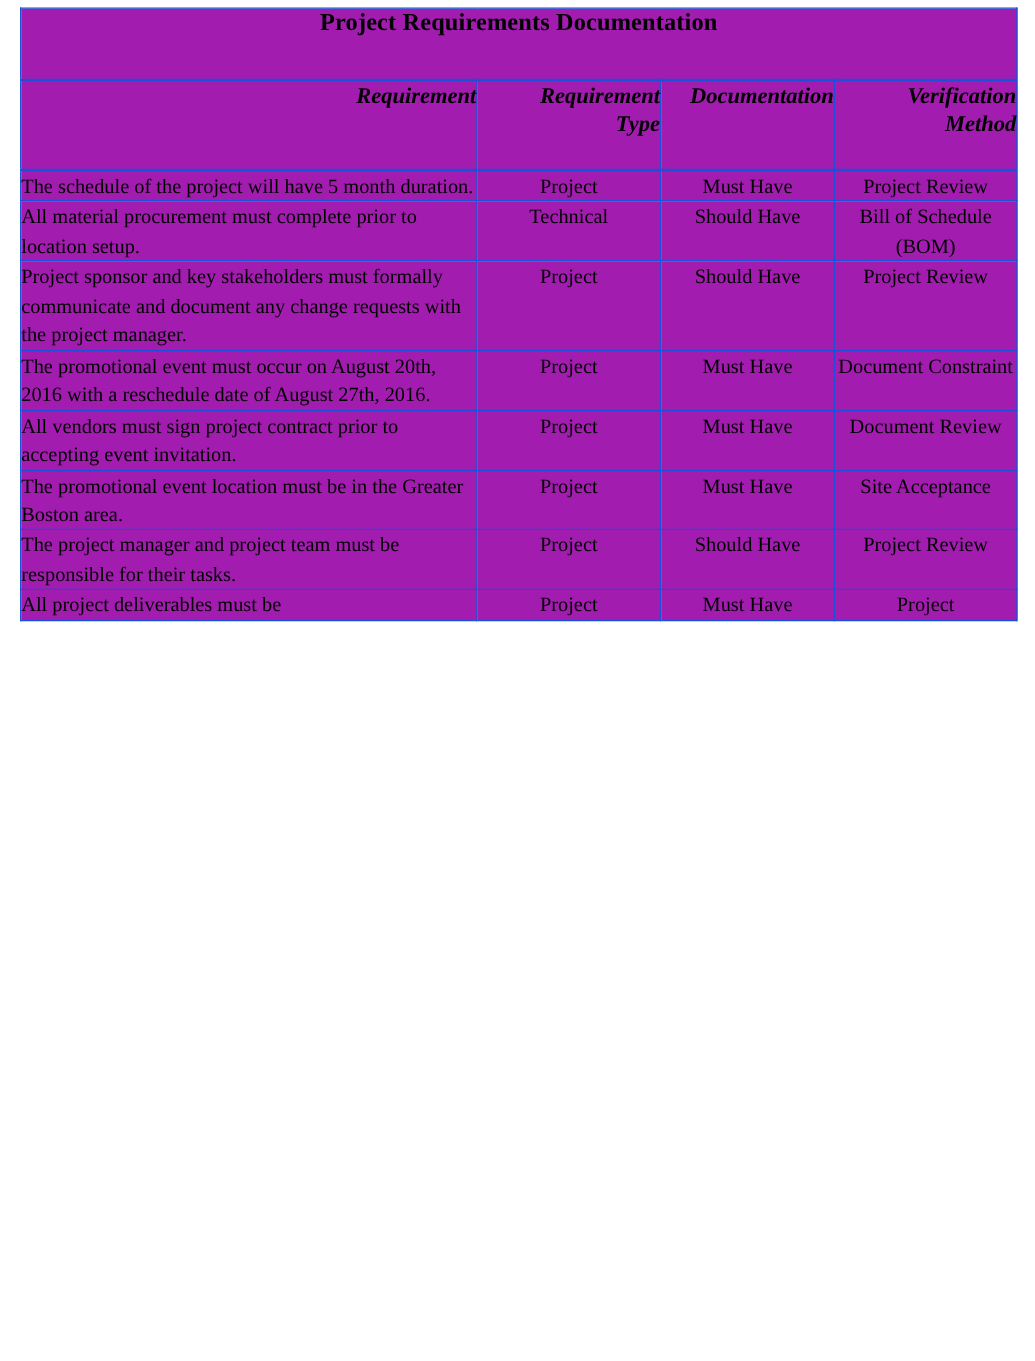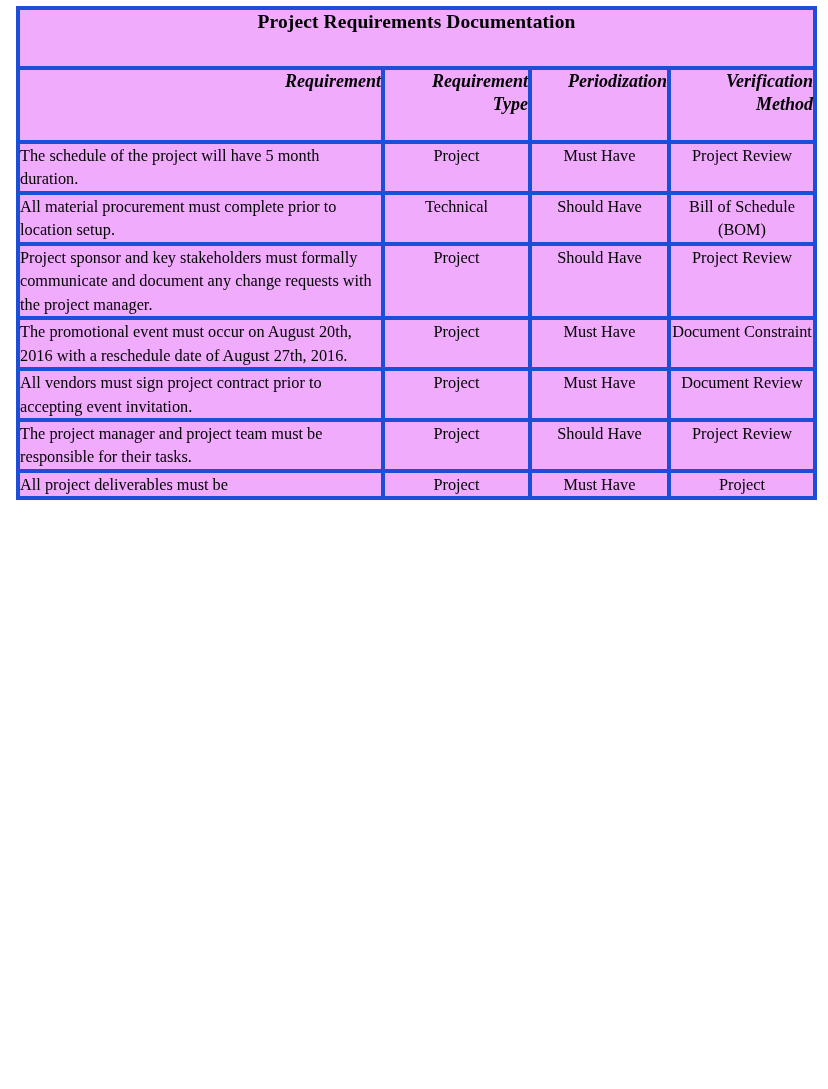--- a/index.html
+++ b/index.html
@@ -31,22 +31,22 @@
     left: 16px;
     top: 6px;
     width: 797px;
     border-collapse: collapse;
     table-layout: fixed;
     background: #f7f7f5;
   }
 
   #doc-table td,
   #doc-table th {
-    border: 4px solid #1d4ed8;
-    background: #f0abfc;
+    border: 1px solid #1d4ed8;
+    background: #a21caf;
     padding: 0;
     vertical-align: top;
   }
 
   
   col.c-req  { width: 365px; }
   col.c-type { width: 147px; }
   col.c-per  { width: 139px; }
   col.c-ver  { width: 146px; }
 
@@ -132,21 +132,21 @@
 
       <tr>
         <td class="head-cell">
           <span class="head-text">Requirement</span>
         </td>
         <td class="head-cell">
           <span class="head-text">Requirement</span>
           <span class="head-text">Type</span>
         </td>
         <td class="head-cell">
-          <span class="head-text">Periodization</span>
+          <span class="head-text">Documentation</span>
         </td>
         <td class="head-cell">
           <span class="head-text">Verification</span>
           <span class="head-text">Method</span>
         </td>
       </tr>
 
 
       <tr>
         <td class="cell-req">The schedule of the project will have 5 month duration.</td>
@@ -177,20 +177,26 @@
       </tr>
 
       <tr>
         <td class="cell-req">All vendors must sign project contract prior to accepting event invitation.</td>
         <td class="cell-mid">Project</td>
         <td class="cell-mid">Must Have</td>
         <td class="cell-mid">Document Review</td>
       </tr>
 
 
+      <tr>
+        <td class="cell-req">The promotional event location must be in the Greater Boston area.</td>
+        <td class="cell-mid">Project</td>
+        <td class="cell-mid">Must Have</td>
+        <td class="cell-mid">Site Acceptance</td>
+      </tr>
 
       <tr>
         <td class="cell-req">The project manager and project team must be responsible for their tasks.</td>
         <td class="cell-mid">Project</td>
         <td class="cell-mid">Should Have</td>
         <td class="cell-mid">Project Review</td>
       </tr>
 
 
       <tr>

